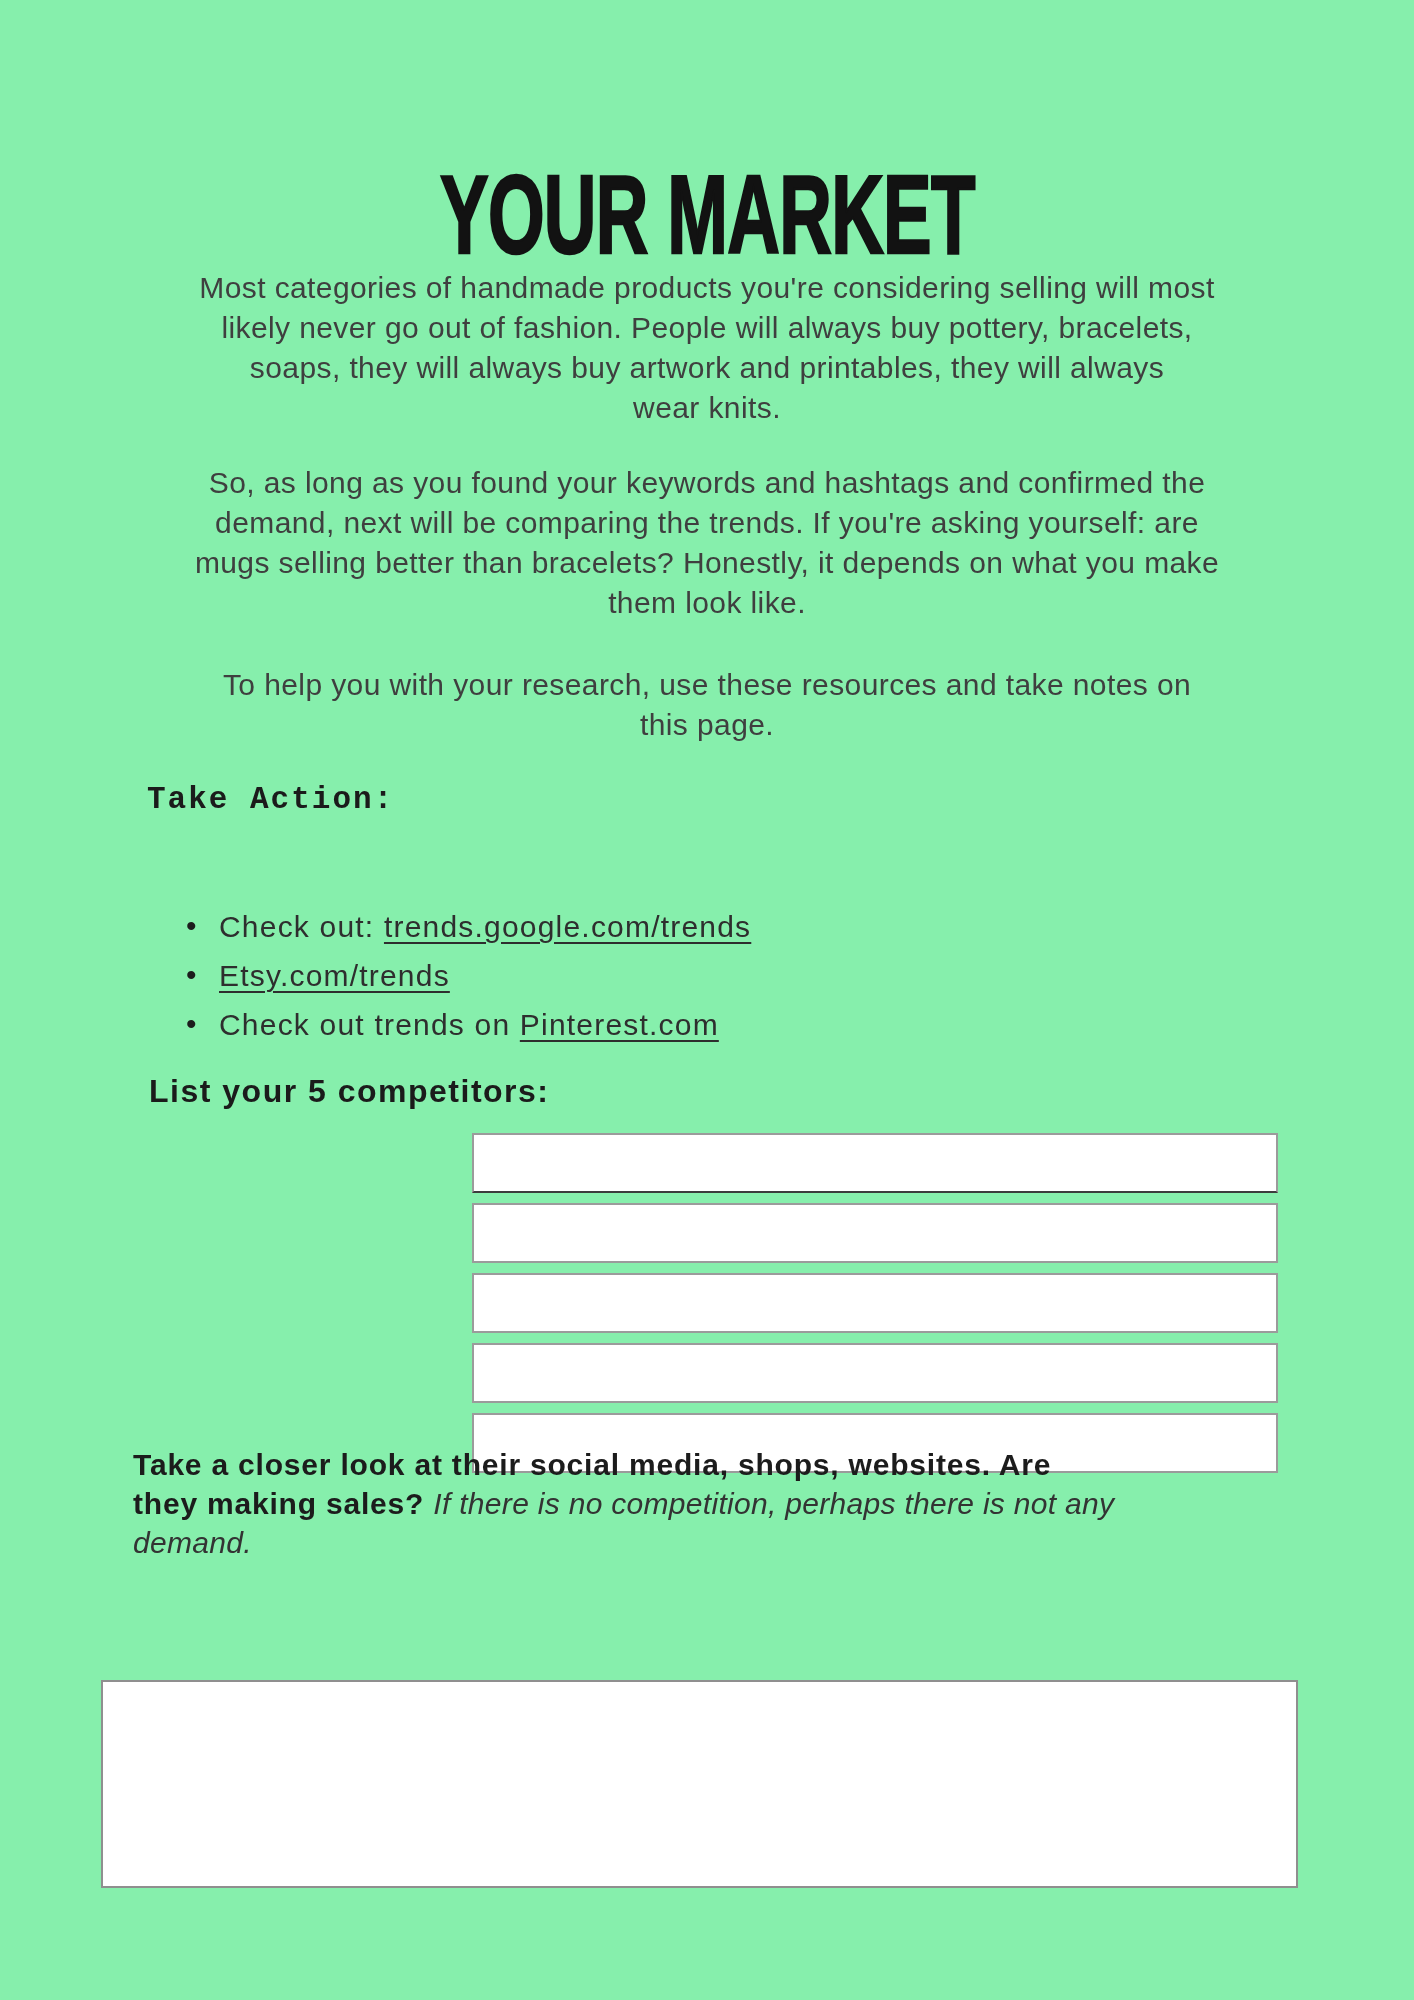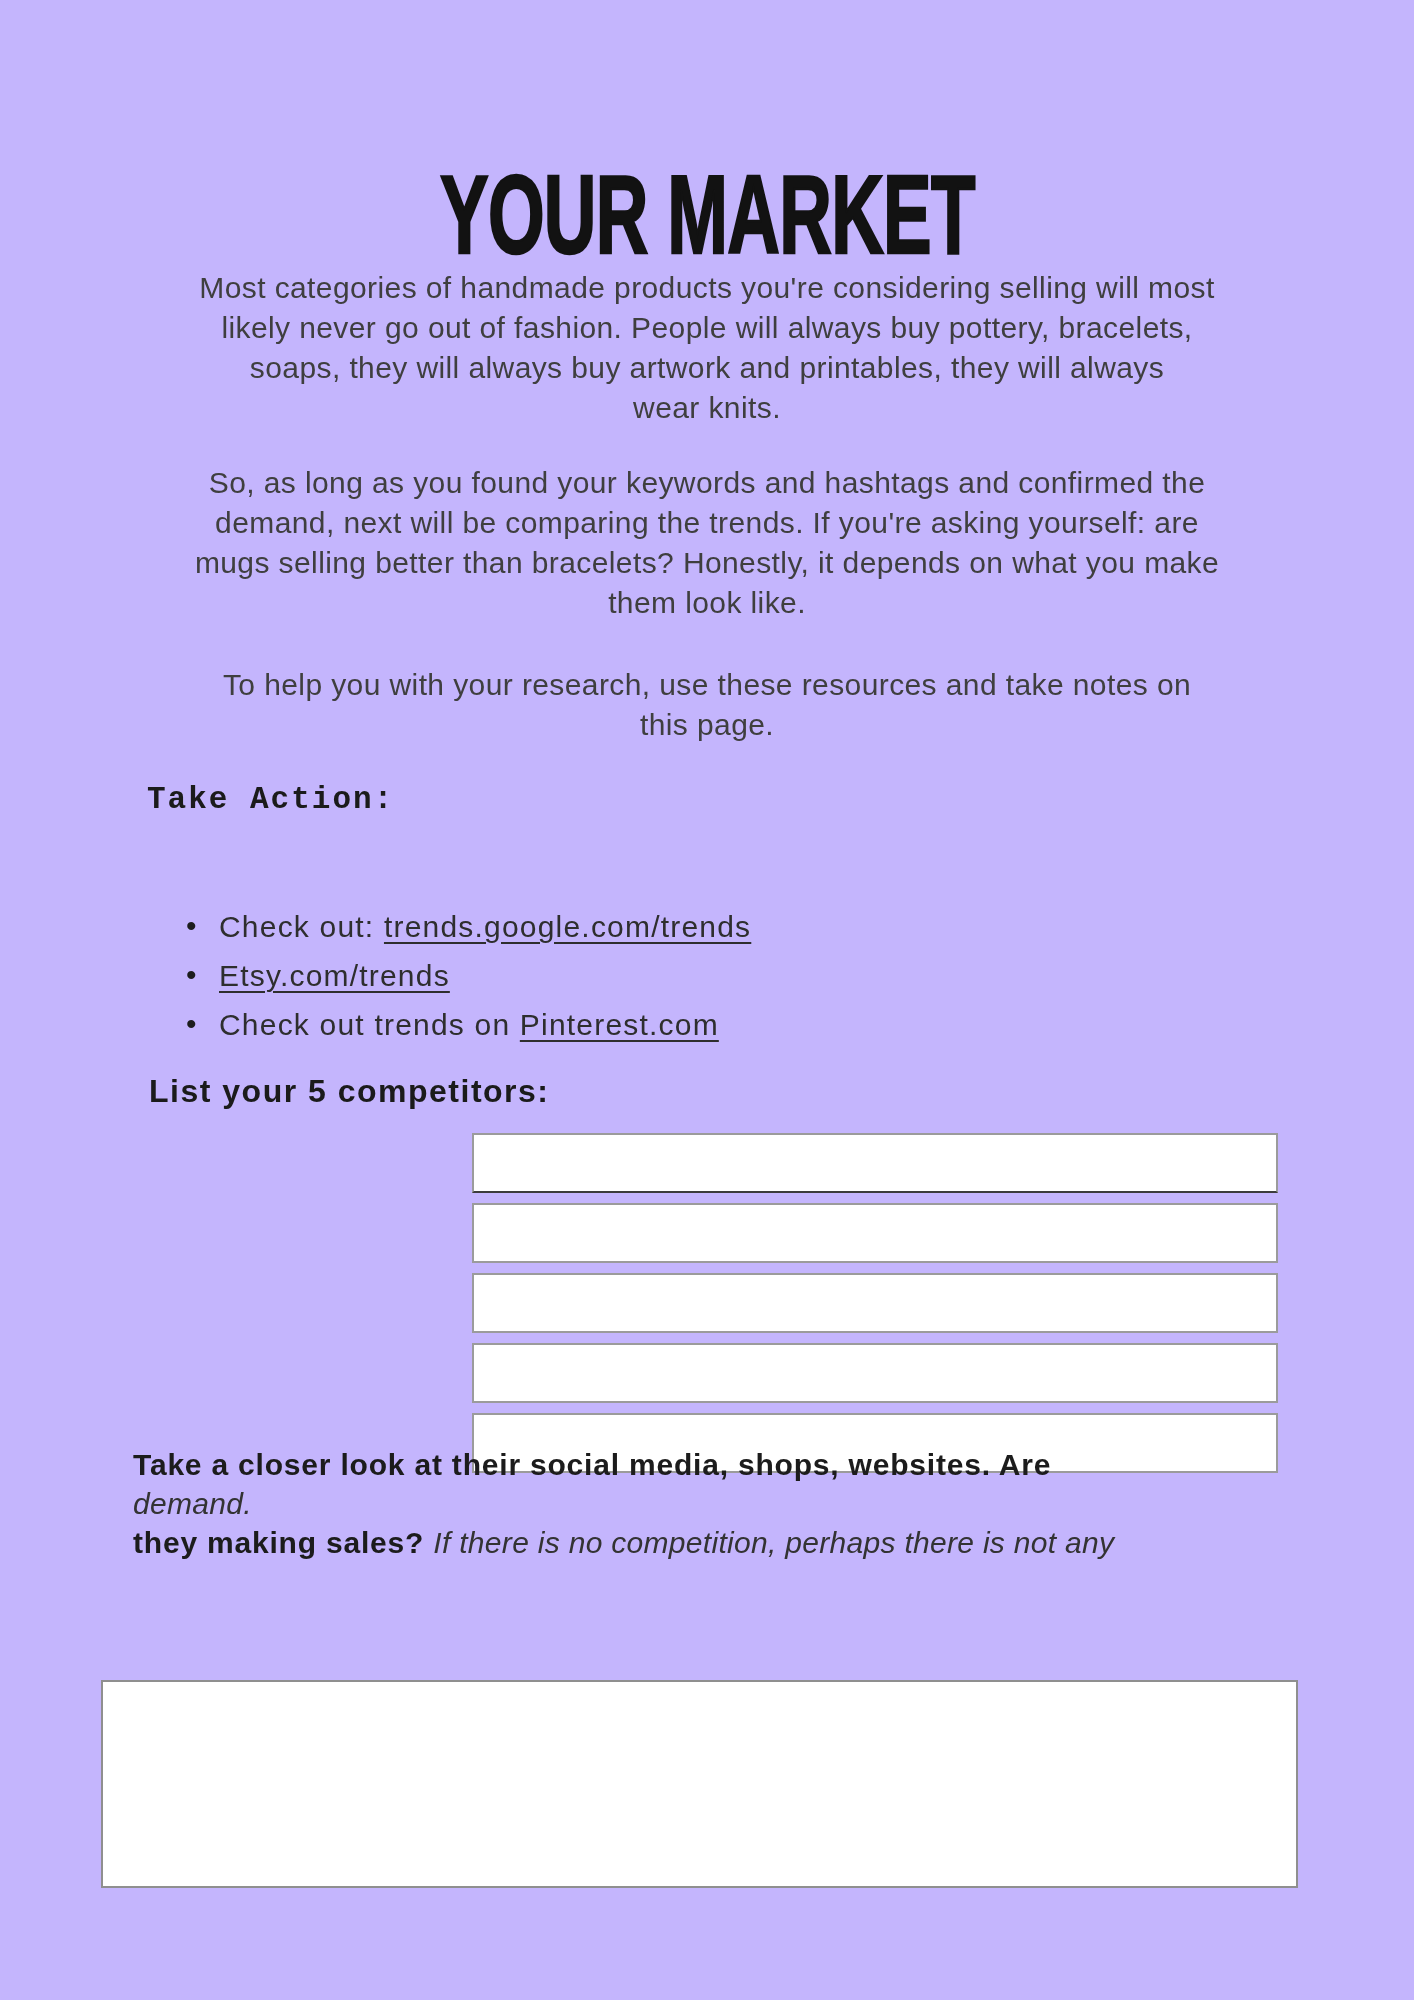--- a/index.html
+++ b/index.html
@@ -1,17 +1,17 @@
 <!DOCTYPE html>
 <html><head>
 <meta charset="utf-8">
 <style>
   html,body { margin:0; padding:0; background:#ffffff; }
   body { font-family:"Liberation Sans", sans-serif; -webkit-font-smoothing:antialiased; }
-  .page { position:relative; width:1414px; height:2000px; background:#c4b5fd; overflow:hidden; }
+  .page { position:relative; width:1414px; height:2000px; background:#86efac; overflow:hidden; }
   .abs { position:absolute; }
 
   
   .title { left:0; right:0; top:84px; text-align:center; font-size:112px; font-weight:700; color:#121212; line-height:1; }
   .title .condense { display:inline-block; transform:scaleX(0.65); transform-origin:50% 50%;
                      letter-spacing:-1px; white-space:nowrap; -webkit-text-stroke:2.5px #121212; }
 
   
   .intro { left:140px; width:1134px; text-align:center; font-size:30px; line-height:40px;
            color:#3f3f3f; letter-spacing:0.4px; font-weight:400; }
@@ -93,19 +93,19 @@
   <div class="abs competitor-fields">
     <input type="text" class="competitor-input" value="" style="">
     <input type="text" class="competitor-input" value="" style="">
     <input type="text" class="competitor-input" value="" style="">
     <input type="text" class="competitor-input" value="" style="">
     <input type="text" class="competitor-input" value="" style="">
   </div>
 
   <div class="abs closer">
     <div><span class="b">Take a closer look at their social media, shops, websites. Are</span></div>
+    <div><span class="b">they making sales? </span><span class="i">If there is no competition, perhaps there is not any</span></div>
     <div><span class="i">demand.</span></div>
-    <div><span class="b">they making sales? </span><span class="i">If there is no competition, perhaps there is not any</span></div>
   </div>
 
   <textarea class="abs notes" value="" style=""></textarea>
 
 </div>
 
 </body></html>

